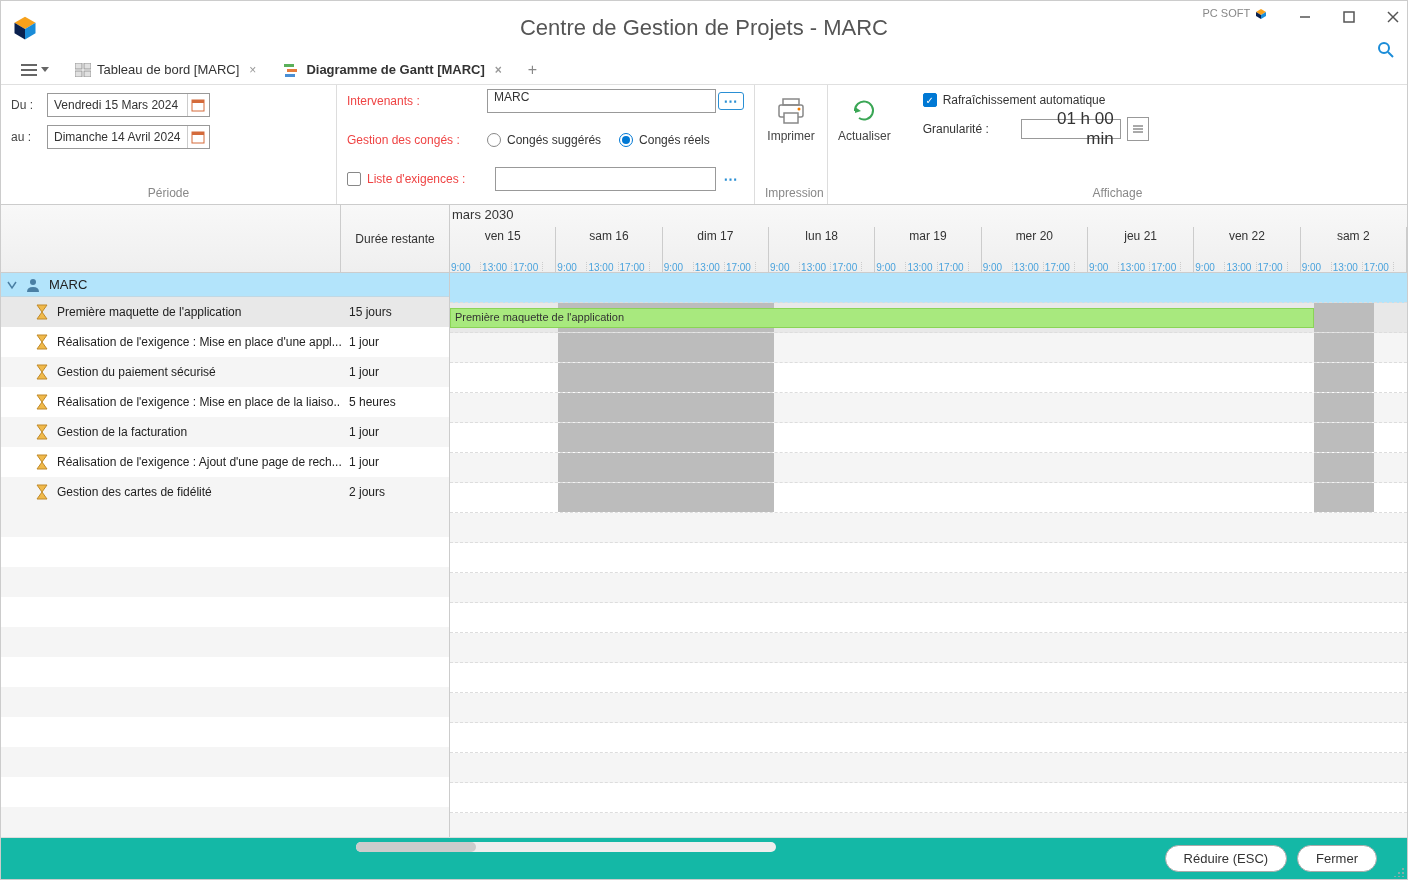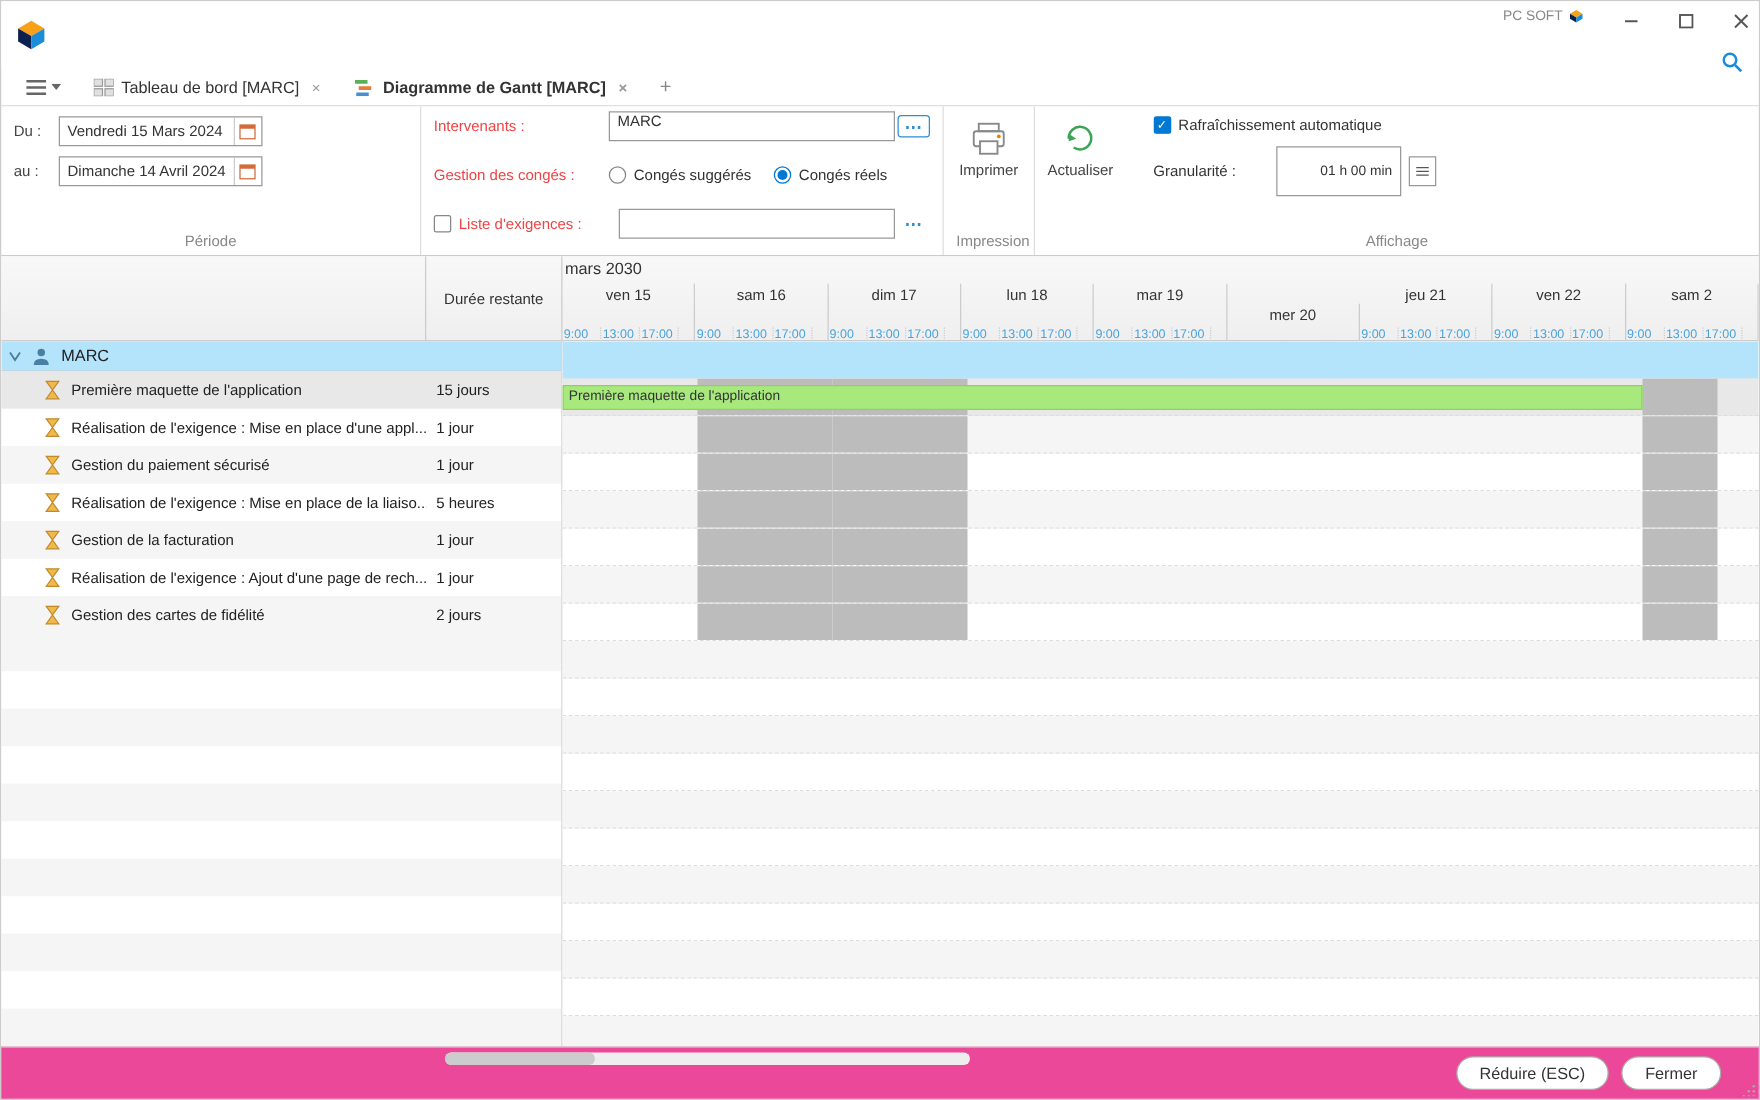--- a/index.html
+++ b/index.html
@@ -45,21 +45,21 @@
 .radio-dot{width:14px;height:14px;border-radius:50%;border:1px solid #888;display:flex;align-items:center;justify-content:center;}
 .radio-dot.checked{border-color:#0078d4;}
 .radio-dot.checked::after{content:"";width:8px;height:8px;background:#0078d4;border-radius:50%;}
 .chk{width:14px;height:14px;border:1px solid #888;border-radius:2px;display:inline-flex;align-items:center;justify-content:center;flex-shrink:0;}
 .chk.checked{background:#0078d4;border-color:#0078d4;color:#fff;font-size:10px;}
 .g-impr{width:73px;}
 .big-btn{display:flex;flex-direction:column;align-items:center;gap:4px;cursor:pointer;padding-top:8px;}
 .big-btn span{font-size:12px;color:#444;}
 .g-aff{flex:1;}
 .aff-row{display:flex;align-items:center;gap:6px;margin-bottom:10px;font-size:12px;color:#333;}
-.gran-input{border:1px solid #999;height:40px;width:100px;padding:0 6px;font-size:11px;text-align:right;display:flex;align-items:center;justify-content:flex-end;}
+.gran-input{border:1px solid #999;height:20px;width:100px;padding:0 6px;font-size:17px;text-align:right;display:flex;align-items:center;justify-content:flex-end;}
 .gran-menu{width:22px;height:24px;border:1px solid #999;display:flex;align-items:center;justify-content:center;cursor:pointer;}
 .gantt-area{flex:1;display:flex;flex-direction:column;overflow:hidden;background:#f5f5f5;}
 .gantt-header{display:flex;height:68px;border-bottom:1px solid #ccc;background:linear-gradient(#f8f8f8,#efefef);}
 .gh-tasks{width:449px;display:flex;}
 .gh-name{width:340px;border-right:1px solid #ccc;}
 .gh-dur{flex:1;display:flex;align-items:center;justify-content:center;font-size:12px;color:#333;border-right:1px solid #ccc;}
 .gh-timeline{flex:1;position:relative;overflow:hidden;}
 .month-label{position:absolute;left:2px;top:2px;font-size:13px;color:#333;}
 .day-cols{position:absolute;top:22px;left:0;right:0;display:flex;}
 .day-col{border-right:1px solid #ccc;text-align:center;font-size:12px;color:#333;padding-top:2px;position:relative;}
@@ -83,41 +83,42 @@
 .tl-grid{position:absolute;top:0;left:0;right:0;bottom:0;}
 .tl-row{height:30px;position:relative;border-bottom:1px dashed #ddd;}
 .tl-row:nth-child(odd){background:#f5f5f5;}
 .tl-row:nth-child(even){background:#fff;}
 .tl-row.grp{background:#b3e4fb;}
 .tl-row.sel{background:#e8e8e8;}
 .weekend{position:absolute;top:0;bottom:0;background:#bcbcbc;}
 .gantt-bar{position:absolute;height:20px;top:5px;background:#a8e97e;border:1px solid #8ad456;font-size:11px;color:#333;padding:2px 4px;overflow:hidden;white-space:nowrap;}
 .hour-lines{position:absolute;top:0;bottom:0;left:0;right:0;pointer-events:none;}
 .hline{position:absolute;top:0;bottom:0;border-right:1px dashed #d8d8d8;}
-.footer{height:42px;display:flex;align-items:center;justify-content:flex-end;gap:10px;padding:0 30px 0 0;border-top:1px solid #ddd;background:#ec4899;position:relative;}
+.footer{height:42px;display:flex;align-items:center;justify-content:flex-end;gap:10px;padding:0 30px 0 0;border-top:1px solid #ddd;background:#14b8a6;position:relative;}
 .hscroll{position:absolute;left:355px;top:4px;width:420px;height:10px;background:#eee;border-radius:5px;}
 .hscroll-thumb{position:absolute;left:0;width:120px;height:10px;background:#ccc;border-radius:5px;}
 .resize-grip{position:absolute;right:2px;bottom:2px;color:#999;}
 .btn{border:1px solid #aaa;border-radius:14px;padding:5px 18px;font-size:13px;color:#333;background:#fff;cursor:pointer;}
 svg{display:block;}
 .pcsoft-logo{width:12px;height:12px;display:inline-block;}
 </style>
 </head>
 <body>
 
 <div class="window">
 
   <div class="titlebar">
     <div class="app-icon">
       <svg viewBox="0 0 32 32">
           <path d="M16 3 L28 10 L16 17 L4 10 Z" fill="#f7a11b"></path>
           <path d="M4 10 L16 17 L16 29 L4 22 Z" fill="#0a214f"></path>
           <path d="M28 10 L16 17 L16 29 L28 22 Z" fill="#1a8cd8"></path>
         </svg>
     </div>
+    <div class="title">Centre de Gestion de Projets - MARC</div>
     <div class="brand">
       <span>PC SOFT</span>
       <svg class="pcsoft-logo" viewBox="0 0 12 12">
           <path d="M6 1 L11 4 L6 7 L1 4 Z" fill="#f7a11b"></path>
           <path d="M1 4 L6 7 L6 11 L1 8 Z" fill="#0a214f"></path>
           <path d="M11 4 L6 7 L6 11 L11 8 Z" fill="#1a8cd8"></path>
         </svg>
     </div>
     <div class="win-controls">
       <div class="win-btn">
@@ -321,21 +322,21 @@
             <div class="day-col" style="width: 108px; height: 46px;">lun 18<div class="hour-row">
                 <div class="hour-cell" style="width: 36px;">9:00</div>
                 <div class="hour-cell" style="width: 36px;">13:00</div>
                 <div class="hour-cell" style="width: 36px;">17:00</div>
               </div></div>
             <div class="day-col" style="width: 108px; height: 46px;">mar 19<div class="hour-row">
                 <div class="hour-cell" style="width: 36px;">9:00</div>
                 <div class="hour-cell" style="width: 36px;">13:00</div>
                 <div class="hour-cell" style="width: 36px;">17:00</div>
               </div></div>
-            <div class="day-col" style="width: 108px; height: 46px; margin-top: 16px;">mer 20<div class="hour-row">
+            <div class="day-col" style="width: 108px; height: 46px;">mer 20<div class="hour-row">
                 <div class="hour-cell" style="width: 36px;">9:00</div>
                 <div class="hour-cell" style="width: 36px;">13:00</div>
                 <div class="hour-cell" style="width: 36px;">17:00</div>
               </div></div>
             <div class="day-col" style="width: 108px; height: 46px;">jeu 21<div class="hour-row">
                 <div class="hour-cell" style="width: 36px;">9:00</div>
                 <div class="hour-cell" style="width: 36px;">13:00</div>
                 <div class="hour-cell" style="width: 36px;">17:00</div>
               </div></div>
             <div class="day-col" style="width: 108px; height: 46px;">ven 22<div class="hour-row">

